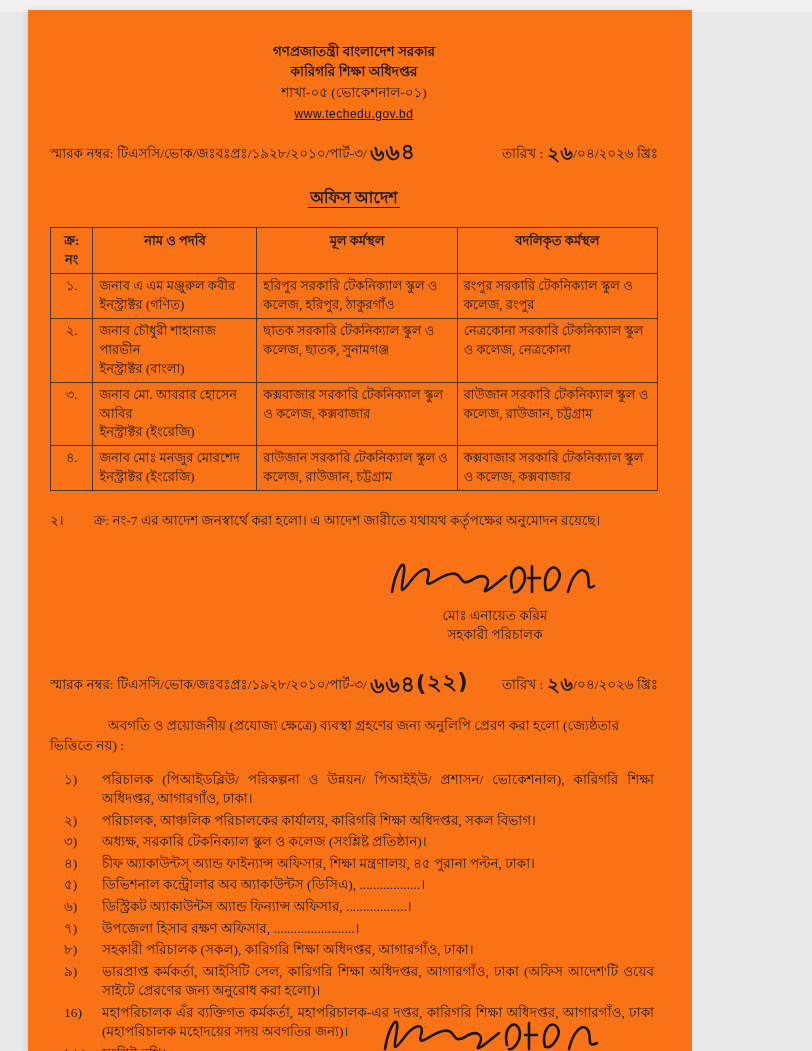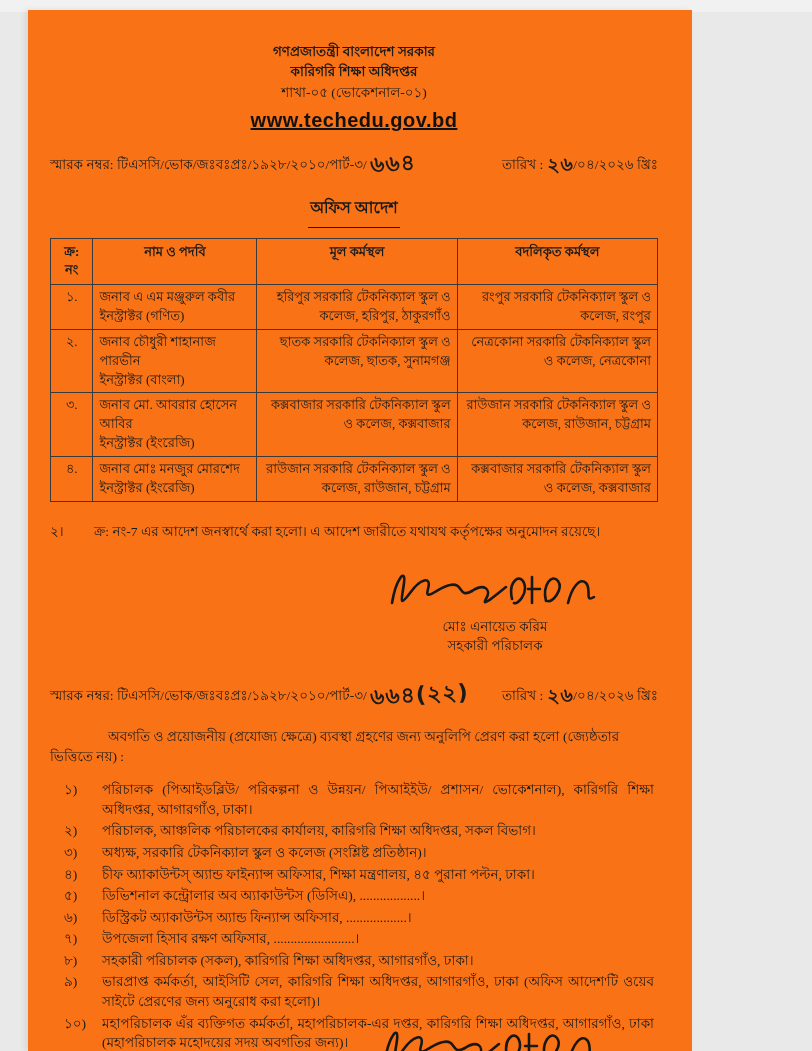--- a/index.html
+++ b/index.html
@@ -16,46 +16,46 @@
     position:absolute;left:28px;top:10px;width:664px;height:1041px;
     background:#f97316;
     box-shadow:-3px 0 6px rgba(0,0,0,.08);
     font-size:13.5px;line-height:1.45;
   }
   .inner{padding:32px 34px 0 22px;}
   
   .letterhead{text-align:center;}
   .letterhead div{line-height:1.5;}
   .lh-bold{font-weight:700;}
-  .website{font-weight:700;font-size:20px;text-decoration:underline;color:#111;display:inline-block;margin-top:2px;letter-spacing:.5px;font-family:"Liberation Sans",sans-serif;}
+  .website{font-weight:400;font-size:12px;text-decoration:underline;color:#111;display:inline-block;margin-top:2px;letter-spacing:.5px;font-family:"Liberation Sans",sans-serif;}
   
   .memo-row{display:flex;justify-content:space-between;align-items:flex-end;margin-top:16px;}
   .memo-left,.memo-right{white-space:nowrap;}
   .hand{
     font-family:"DejaVu Sans",sans-serif;
     font-weight:700;font-size:22px;line-height:1;
     display:inline-block;transform:rotate(-3deg) translateY(2px);
     letter-spacing:1px;
   }
   .hand-sm{font-size:19px;}
   
   .doc-title{text-align:center;font-weight:700;font-size:16px;margin-top:22px;}
-  .doc-title span{border-bottom:1.5px solid #1b1b1b;padding:0 2px 11px;}
+  .doc-title span{border-bottom:1.5px solid #1b1b1b;padding:0 2px 1px;}
   
   .body-para{margin-top:16px;text-align:justify;text-indent:58px;}
   
   table.order{border-collapse:collapse;width:100%;margin-top:18px;font-size:13px;}
   table.order th,table.order td{border:1.2px solid #3a3a3a;padding:3px 6px;vertical-align:top;}
   table.order th{font-weight:700;text-align:center;padding:4px 6px;}
   .col-sl{width:7%;text-align:center;}
   .col-name{width:27%;}
   .col-from{width:33%;text-align:center;}
   .col-to{width:33%;text-align:center;}
   td.cell-sl{text-align:center;}
-  td.cell-center{text-align:right;}
+  td.cell-center{text-align:left;}
   
   .clause{display:flex;margin-top:20px;}
   .clause-num{width:44px;flex:0 0 44px;}
   .clause-text{flex:1;}
   
   .sig-block{width:250px;margin-left:auto;margin-right:38px;text-align:center;}
   .sig-block.first{margin-top:18px;}
   .sig-block svg{display:block;margin:0 auto -4px;}
   .sig-name{line-height:1.45;}
   .sig-desg{line-height:1.4;}
@@ -211,21 +211,21 @@
       </div>
       <div class="dist-item">
         <div class="dist-num">৮)</div>
         <div class="dist-text">সহকারী পরিচালক (সকল), কারিগরি শিক্ষা অধিদপ্তর, আগারগাঁও, ঢাকা।</div>
       </div>
       <div class="dist-item">
         <div class="dist-num">৯)</div>
         <div class="dist-text">ভারপ্রাপ্ত কর্মকর্তা, আইসিটি সেল, কারিগরি শিক্ষা অধিদপ্তর, আগারগাঁও, ঢাকা (অফিস আদেশ'টি ওয়েব সাইটে প্রেরণের জন্য অনুরোধ করা হলো)।</div>
       </div>
       <div class="dist-item">
-        <div class="dist-num">১০)</div>
+        <div class="dist-num">16)</div>
         <div class="dist-text">মহাপরিচালক এঁর ব্যক্তিগত কর্মকর্তা, মহাপরিচালক-এর দপ্তর, কারিগরি শিক্ষা অধিদপ্তর, আগারগাঁও, ঢাকা (মহাপরিচালক মহোদয়ের সদয় অবগতির জন্য)।</div>
       </div>
       <div class="dist-item">
         <div class="dist-num">১২)</div>
         <div class="dist-text">সংশ্লিষ্ট নথি।</div>
       </div>
     </div>
 
     <div class="sig-block second sig-left">
       <svg width="240" height="58" viewBox="0 0 240 58">

